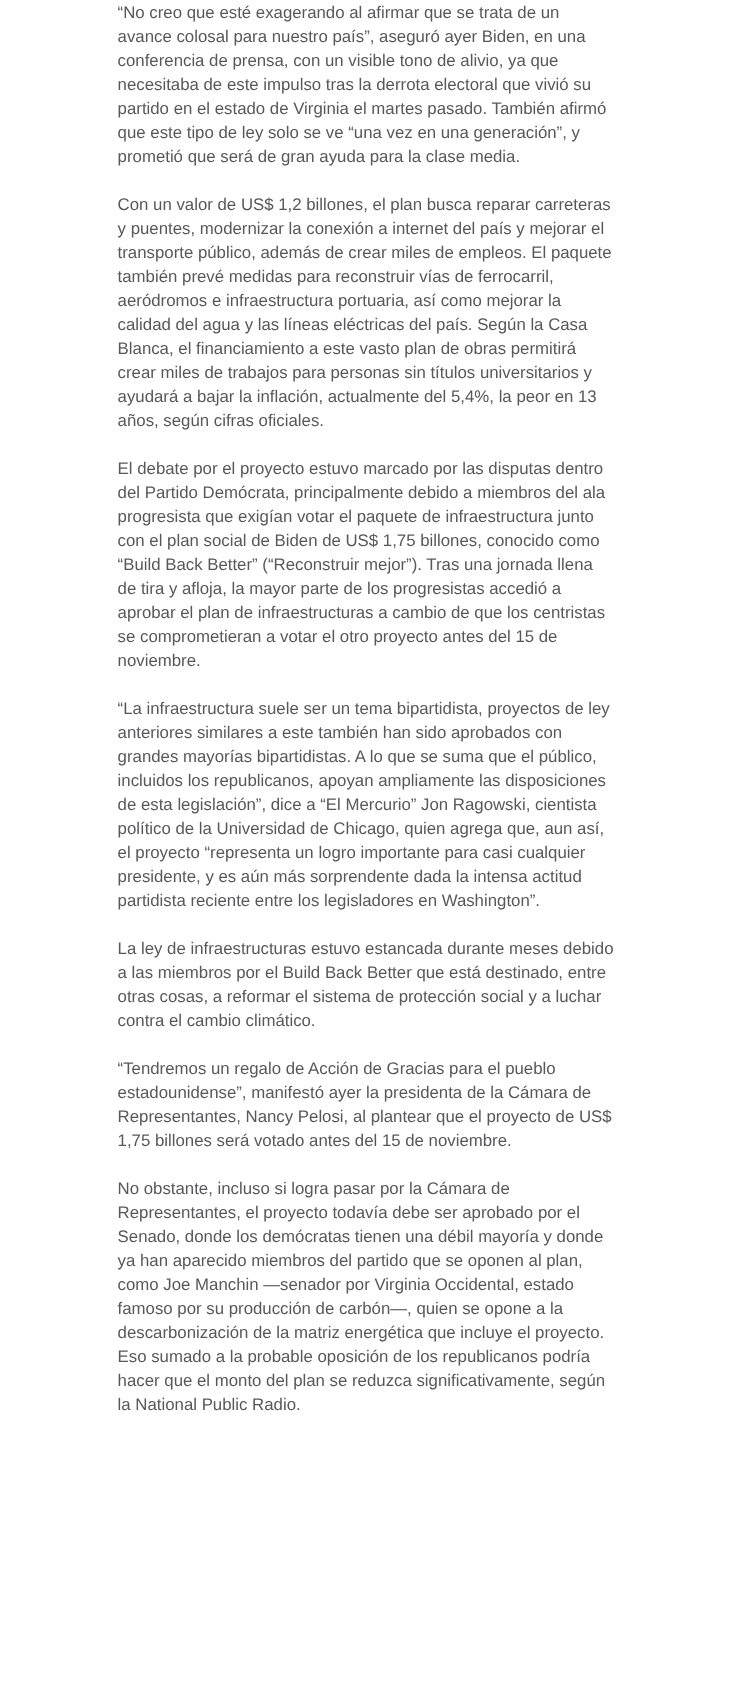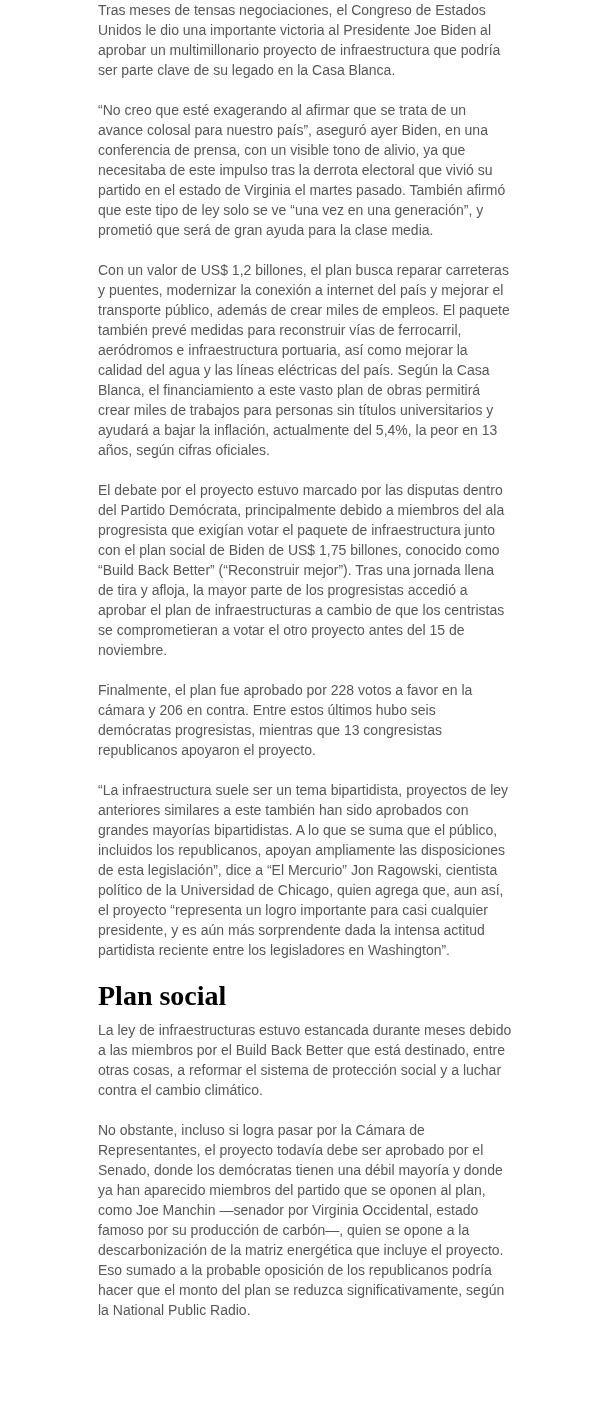--- a/index.html
+++ b/index.html
@@ -32,22 +32,20 @@
     font-weight: 700;
     color: #000000;
     margin: 0 0 8px 0;
     padding: 0;
   }
 </style>
 </head>
 <body>
 
 <main class="article">
-  <p>Tras meses de tensas negociaciones, el Congreso de Estados Unidos le dio una importante victoria al Presidente Joe Biden al aprobar un multimillonario proyecto de infraestructura que podría ser parte clave de su legado en la Casa Blanca.</p>
   <p>“No creo que esté exagerando al afirmar que se trata de un avance colosal para nuestro país”, aseguró ayer Biden, en una conferencia de prensa, con un visible tono de alivio, ya que necesitaba de este impulso tras la derrota electoral que vivió su partido en el estado de Virginia el martes pasado. También afirmó que este tipo de ley solo se ve “una vez en una generación”, y prometió que será de gran ayuda para la clase media.</p>
   <p>Con un valor de US$ 1,2 billones, el plan busca reparar carreteras y puentes, modernizar la conexión a internet del país y mejorar el transporte público, además de crear miles de empleos. El paquete también prevé medidas para reconstruir vías de ferrocarril, aeródromos e infraestructura portuaria, así como mejorar la calidad del agua y las líneas eléctricas del país. Según la Casa Blanca, el financiamiento a este vasto plan de obras permitirá crear miles de trabajos para personas sin títulos universitarios y ayudará a bajar la inflación, actualmente del 5,4%, la peor en 13 años, según cifras oficiales.</p>
   <p>El debate por el proyecto estuvo marcado por las disputas dentro del Partido Demócrata, principalmente debido a miembros del ala progresista que exigían votar el paquete de infraestructura junto con el plan social de Biden de US$ 1,75 billones, conocido como “Build Back Better” (“Reconstruir mejor”). Tras una jornada llena de tira y afloja, la mayor parte de los progresistas accedió a aprobar el plan de infraestructuras a cambio de que los centristas se comprometieran a votar el otro proyecto antes del 15 de noviembre.</p>
-  <p>Finalmente, el plan fue aprobado por 228 votos a favor en la cámara y 206 en contra. Entre estos últimos hubo seis demócratas progresistas, mientras que 13 congresistas republicanos apoyaron el proyecto.</p>
   <p>“La infraestructura suele ser un tema bipartidista, proyectos de ley anteriores similares a este también han sido aprobados con grandes mayorías bipartidistas. A lo que se suma que el público, incluidos los republicanos, apoyan ampliamente las disposiciones de esta legislación”, dice a “El Mercurio” Jon Ragowski, cientista político de la Universidad de Chicago, quien agrega que, aun así, el proyecto “representa un logro importante para casi cualquier presidente, y es aún más sorprendente dada la intensa actitud partidista reciente entre los legisladores en Washington”.</p>
-  <h2>Plan social</h2>
   <p>La ley de infraestructuras estuvo estancada durante meses debido a las miembros por el Build Back Better que está destinado, entre otras cosas, a reformar el sistema de protección social y a luchar contra el cambio climático.</p>
+  <p>“Tendremos un regalo de Acción de Gracias para el pueblo estadounidense”, manifestó ayer la presidenta de la Cámara de Representantes, Nancy Pelosi, al plantear que el proyecto de US$ 1,75 billones será votado antes del 15 de noviembre.</p>
   <p>No obstante, incluso si logra pasar por la Cámara de Representantes, el proyecto todavía debe ser aprobado por el Senado, donde los demócratas tienen una débil mayoría y donde ya han aparecido miembros del partido que se oponen al plan, como Joe Manchin —senador por Virginia Occidental, estado famoso por su producción de carbón—, quien se opone a la descarbonización de la matriz energética que incluye el proyecto. Eso sumado a la probable oposición de los republicanos podría hacer que el monto del plan se reduzca significativamente, según la National Public Radio.</p>
 </main>
 
 </body></html>

